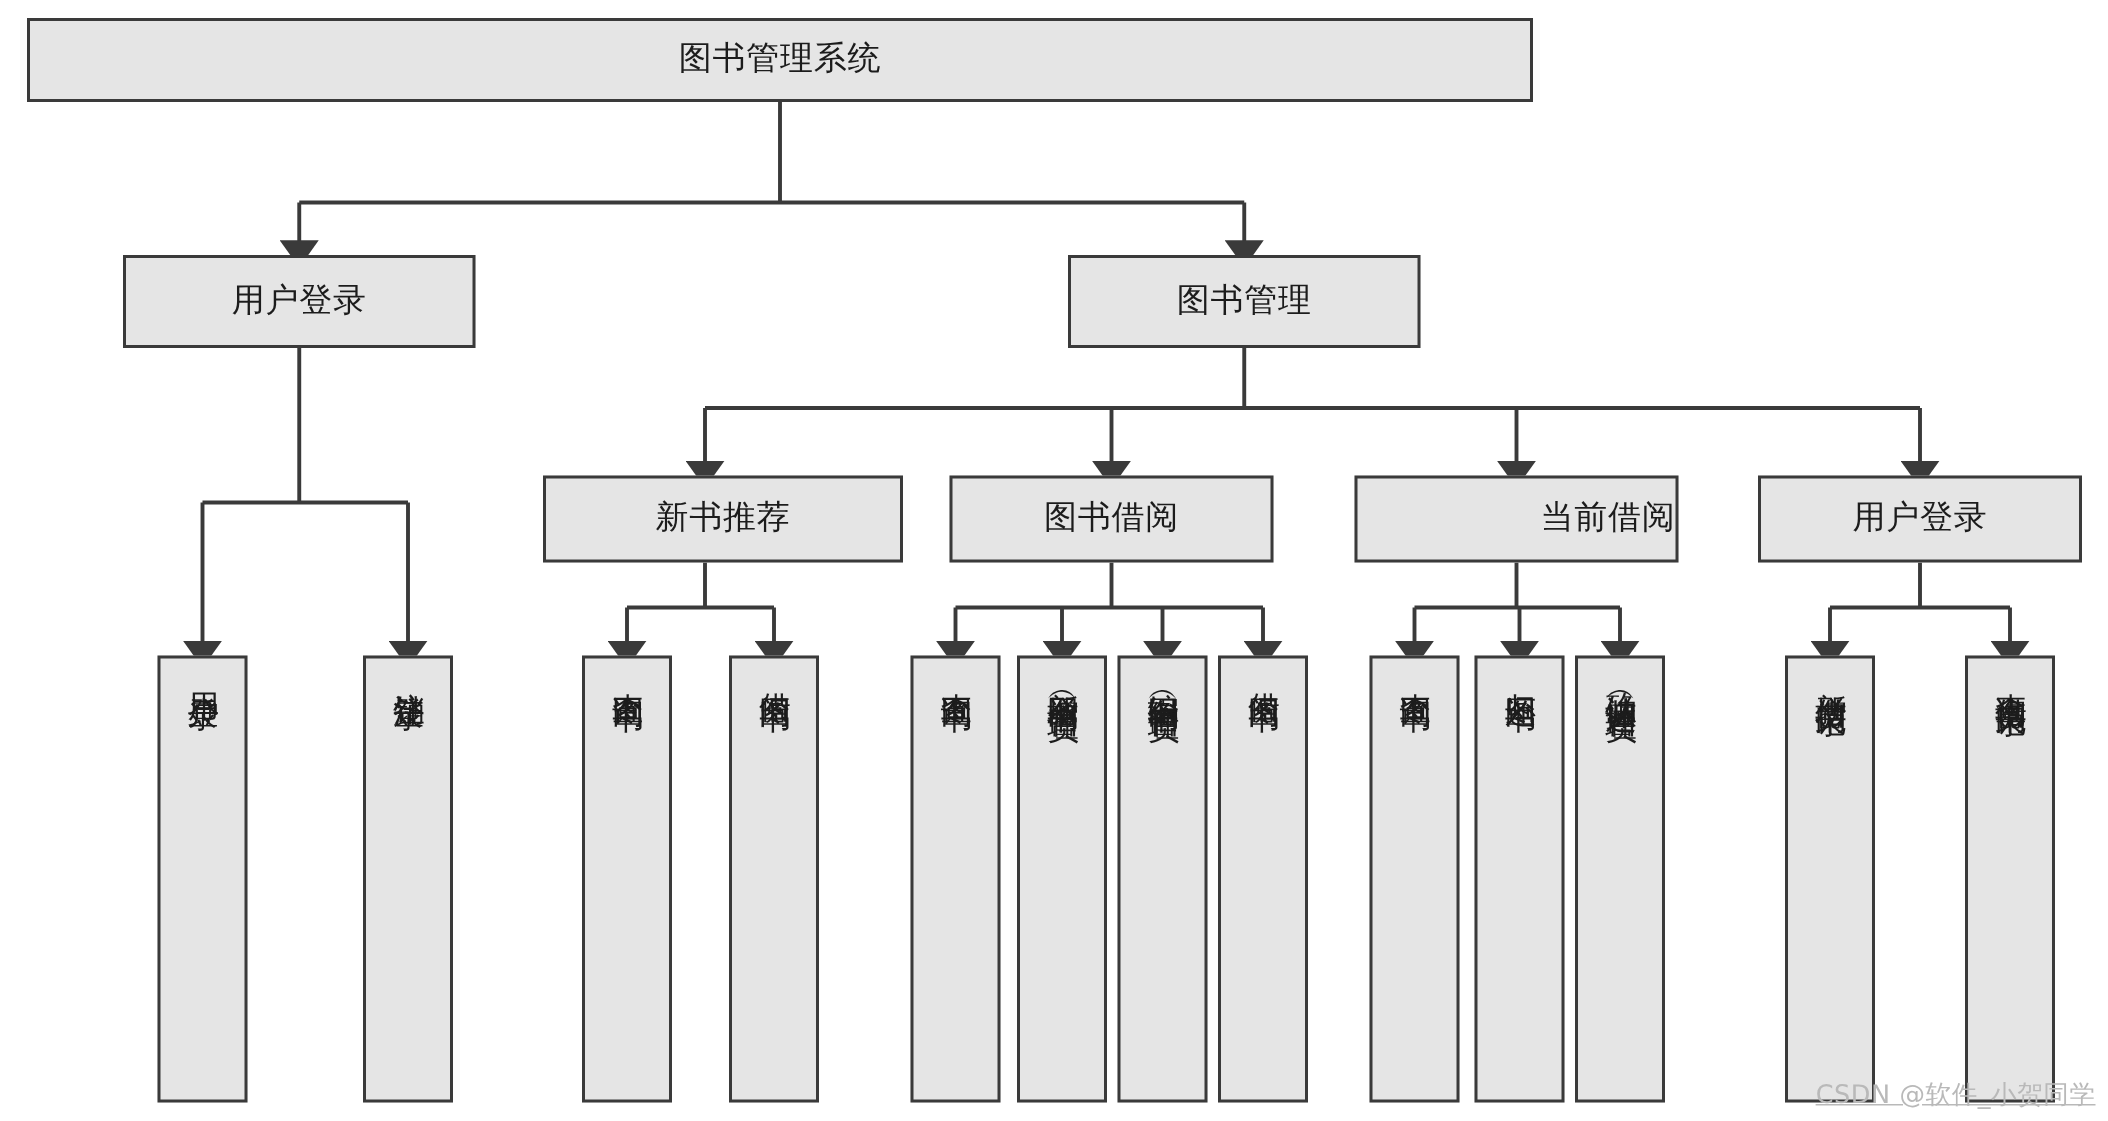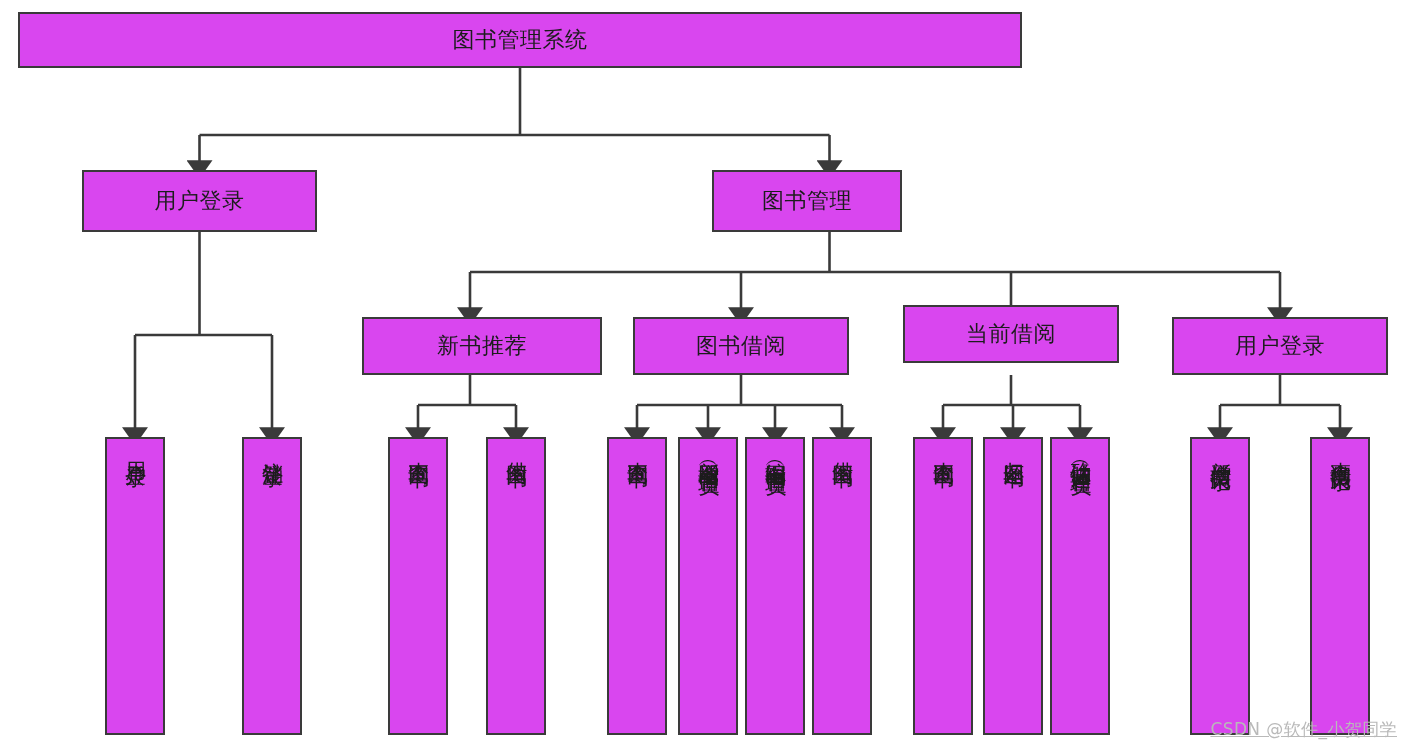--- a/index.html
+++ b/index.html
@@ -21,21 +21,21 @@
     position: absolute;
     left: 0;
     top: 0;
     width: 1405px;
     height: 747px;
     pointer-events: none;
   }
   .node {
     position: absolute;
     box-sizing: border-box;
-    background: #d946ef;
+    background: #e5e5e5;
     border: 2.5px solid #3a3a3a;
     display: flex;
     align-items: center;
     justify-content: center;
     z-index: 2;
   }
   .node-label {
     color: #1c1c1c;
     font-size: 21px;
     line-height: 1.22;
@@ -122,30 +122,30 @@
       </g>
   </svg>
 
   <div id="nodes-layer">
       <div class="node root" style="left: 18px; top: 12px; width: 1004px; height: 56px;">
         <span class="node-label">图书管理系统</span>
       </div>
       <div class="node mid" style="left: 82px; top: 170px; width: 235px; height: 62px;">
         <span class="node-label">用户登录</span>
       </div>
-      <div class="node mid" style="left: 712px; top: 170px; width: 190px; height: 62px;">
+      <div class="node mid" style="left: 712px; top: 170px; width: 235px; height: 62px;">
         <span class="node-label">图书管理</span>
       </div>
       <div class="node mid" style="left: 362px; top: 317px; width: 240px; height: 58px;">
         <span class="node-label">新书推荐</span>
       </div>
       <div class="node mid" style="left: 633px; top: 317px; width: 216px; height: 58px;">
         <span class="node-label">图书借阅</span>
       </div>
-      <div class="node mid" style="left: 903px; top: 305px; width: 216px; height: 58px;">
+      <div class="node mid" style="left: 903px; top: 317px; width: 216px; height: 58px; justify-content: flex-end;">
         <span class="node-label">当前借阅</span>
       </div>
       <div class="node mid" style="left: 1172px; top: 317px; width: 216px; height: 58px;">
         <span class="node-label">用户登录</span>
       </div>
       <div class="node vertical" style="left: 105px; top: 437px; width: 60px; height: 298px;">
         <span class="node-label">用户登录</span>
       </div>
       <div class="node vertical" style="left: 242px; top: 437px; width: 60px; height: 298px;">
         <span class="node-label">注销登录</span>

